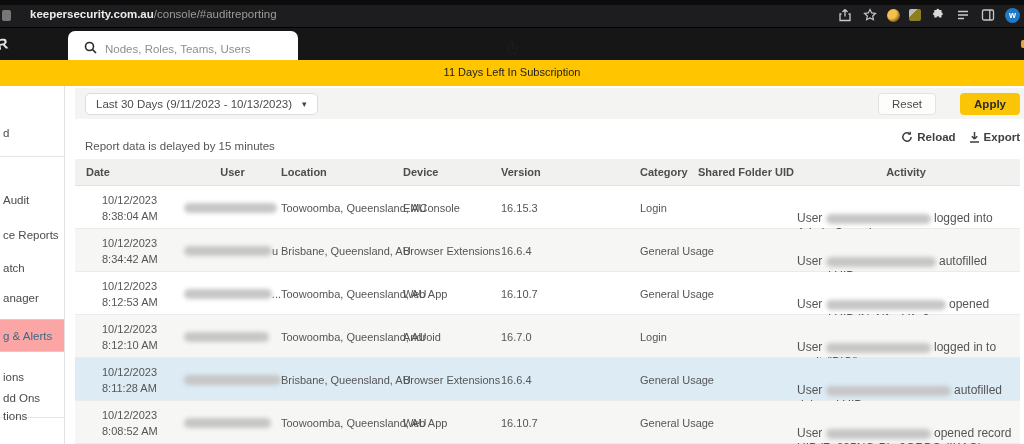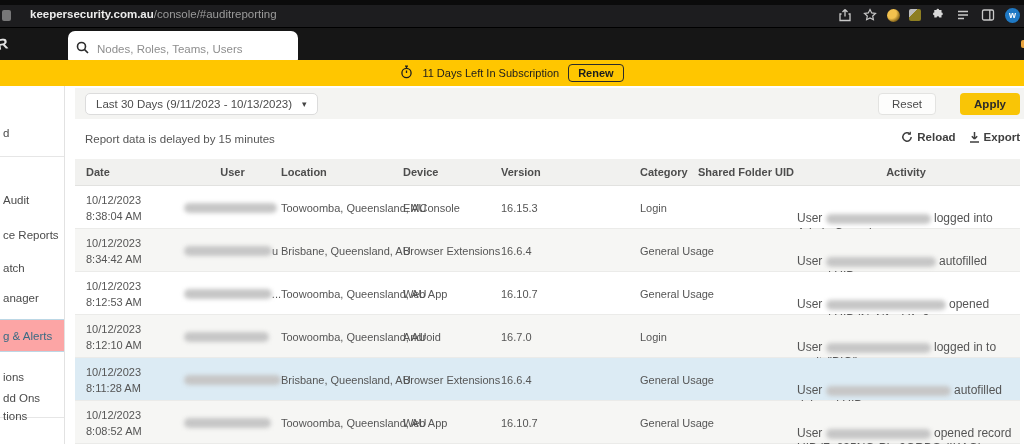--- a/index.html
+++ b/index.html
@@ -16,52 +16,52 @@
   .url-text b { color:#ececec; font-weight:bold;margin-top:19px; }
   .browser-icons { position:absolute; right:4px; top:6px; height:18px; display:flex; align-items:center; gap:9px; }
   .bicon { width:16px; height:16px; display:flex; align-items:center; justify-content:center; color:#c9c9c9; }
   .bicon svg { display:block; }
   .ext-gold { width:13px; height:13px; border-radius:50%; background:radial-gradient(circle at 35% 35%, #f2c14e 0 40%, #7a5b16 75%, #3c2f0c 100%); }
   .ext-olive { width:12px; height:12px; border-radius:2px; background:linear-gradient(135deg,#bdbdbd 0 35%, #8d7e22 35% 100%); }
   .avatar { width:15px; height:15px; border-radius:50%; background:#1f79c4; color:#fff; font-size:9px; font-weight:bold; display:flex; align-items:center; justify-content:center; }
   
   .app-header { position:absolute; left:0; top:28px; width:1024px; height:32px; background:#161616; }
   .logo-fragment { position:absolute; left:-3px; top:7px; color:#e3e3e3; font-size:15px; font-weight:bold; transform:rotate(-10deg); letter-spacing:1px; }
-  .search-box { position:absolute; left:68px; top:3px; width:230px; height:35px; background:#fff; border-radius:7px; display:flex; align-items:center; padding-left:8px; gap:8px; }
+  .search-box { position:absolute; left:68px; top:3px; width:230px; height:35px; background:#fff; border-radius:7px; display:flex; align-items:center; padding-left:16px; gap:8px; }
   .search-box input { border:none; outline:none; background:transparent; font-family:inherit; font-size:11.5px; color:#333; width:180px; }
   .search-box input::placeholder { color:#8e8e8e; }
   .header-orange-sliver { position:absolute; right:0; top:12px; width:3px; height:8px; background:#e8a33d; border-radius:2px 0 0 2px; }
   
   .banner { position:absolute; left:0; top:60px; width:1024px; height:26px; display:flex; align-items:center; justify-content:center; gap:9px; color:#1d1d1d; font-size:11px; }
   .banner .renew-btn { border:1.5px solid #2b2b2b; border-radius:4px; background:transparent; font-family:inherit; font-size:11px; font-weight:bold; color:#1d1d1d; padding:2px 9px; cursor:pointer; }
   
   .sidebar { position:absolute; left:0; top:86px; width:65px; height:358px; background:#fff; border-right:1px solid #e2e2e2; overflow:hidden; }
   .side-item { position:absolute; left:3px; font-size:11.5px; color:#4b4b4b; white-space:nowrap; cursor:pointer; }
   .side-item.active-box { left:0; width:65px; background:#fca5a5; border-top:1px solid #bcd7e5; border-bottom:1px solid #bcd7e5; display:flex; align-items:center; padding-left:3px; color:#3a6b84; }
   .side-divider { position:absolute; left:0; width:65px; height:1px; background:#e6e6e6; }
   
   .content { position:absolute; left:66px; top:86px; width:958px; height:358px; background:#fff; }
   .filter-strip { position:absolute; left:9px; top:2px; width:949px; height:31px; background:#f4f4f2; }
   .date-dropdown { position:absolute; left:10px; top:5px; height:22px; background:#fff; border:1px solid #dcdcdc; border-radius:5px; display:flex; align-items:center; gap:10px; padding:0 10px; font-size:11.5px; color:#4b4b4b; cursor:pointer; font-family:inherit; }
   .date-dropdown .caret { font-size:9px; color:#444; }
   .reset-btn { position:absolute; right:88px; top:5px; height:22px; padding:0 13px; background:#fdfdfc; border:1px solid #e3e3e1; border-radius:4px; font-family:inherit; font-size:11.5px; color:#4b4b4b; cursor:pointer; }
   .apply-btn { position:absolute; right:4px; top:5px; height:22px; padding:0 14px; background:#f9c506; border:none; border-radius:4px; font-family:inherit; font-size:11.5px; font-weight:bold; color:#2b2b2b; cursor:pointer; }
-  .delay-note { position:absolute; left:19px; top:47px; font-size:11.5px; color:#555; }
+  .delay-note { position:absolute; left:19px; top:54px; font-size:11.5px; color:#555; }
   .table-actions { position:absolute; right:4px; top:45px; display:flex; gap:13px; align-items:center; font-size:11.5px; color:#3f3f3f; font-weight:bold; }
   .table-actions .act { display:flex; align-items:center; gap:4px; cursor:pointer; }
   
   .grid { position:absolute; left:9px; top:73px; width:945px; }
   .grid-header { position:relative; height:27px; background:#f1f1ef; border-bottom:1px solid #e2e2e0; }
   .hcell { position:absolute; top:7px; font-size:11px; font-weight:bold; color:#4d4d4d; white-space:nowrap;text-align:center; }
   .grid-row { position:relative; height:43px; border-bottom:1px solid #ebebe9; }
   .grid-row.white { background:#fff; }
   .grid-row.gray { background:#f6f6f4; }
   .grid-row.highlight { background:#dcebf4; }
   .cell { position:absolute; top:0; height:43px; display:flex; align-items:center; white-space:nowrap; font-size:11px; color:#555; }
-  .cell.two-line { display:block; padding-top:6px; line-height:16px; white-space:normal; }
+  .cell.two-line { display:block; padding-top:6px; line-height:16px; white-space:normal;margin-left:16px; }
   .blur-blob { display:inline-block; height:10px; border-radius:5px; background:#c6c6c6; filter:blur(2px); vertical-align:middle; }
   .activity-cell { position:absolute; top:0; padding-top:25px; line-height:14.5px; font-size:12px; color:#555; white-space:normal; }
   .col-date { left:11px; } .col-user { left:109px; width:97px; } .col-loc { left:206px; }
   .col-dev { left:328px; } .col-ver { left:426px; } .col-cat { left:525px;margin-left:40px; }
   .col-sfu { left:623px; } .col-act { left:722px; width:218px; }
 </style>
 </head>
 <body>
 
 <div class="screen">
@@ -110,21 +110,21 @@
         <svg width="13" height="13" viewBox="0 0 13 13" fill="none" stroke="#2b2b2b" stroke-width="1.6">
             <circle cx="5.5" cy="5.5" r="4"></circle>
             <path d="M8.6 8.6L12 12"></path>
           </svg>
       </span>
       <input type="text" placeholder="Nodes, Roles, Teams, Users" style="">
     </div>
     <div class="header-orange-sliver"></div>
   </div>
 
-  <div class="banner" style="background:#FFC600;">
+  <div class="banner" style="background:#FFC600;flex-direction:column;">
     <span>
       <svg width="13" height="14" viewBox="0 0 13 14" fill="none" stroke="#1d1d1d" stroke-width="1.3">
           <circle cx="6.5" cy="8" r="4.6"></circle>
           <path d="M5 1.2h3M6.5 1.2v2.2M6.5 8V5.6"></path>
         </svg>
     </span>
     <span>11 Days Left In Subscription</span>
     <button class="renew-btn">Renew</button>
   </div>
 

